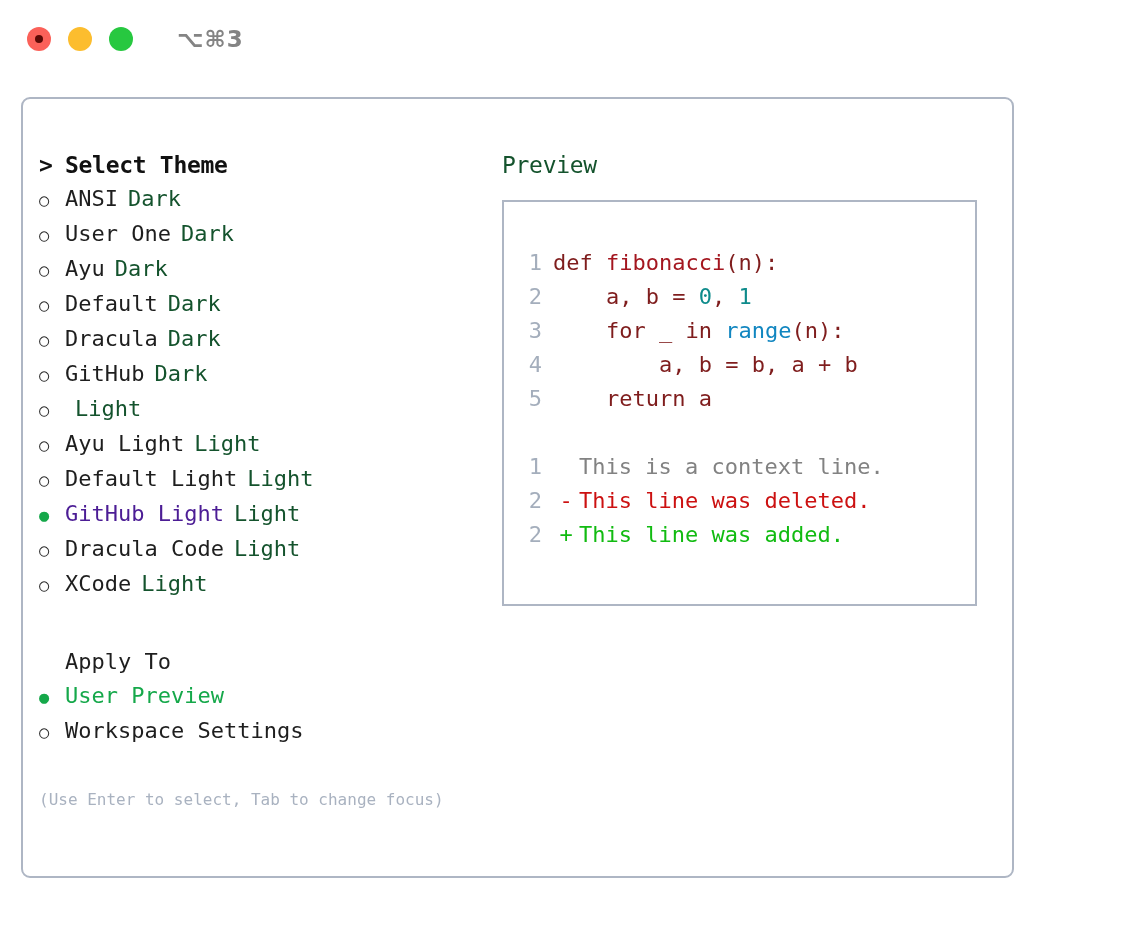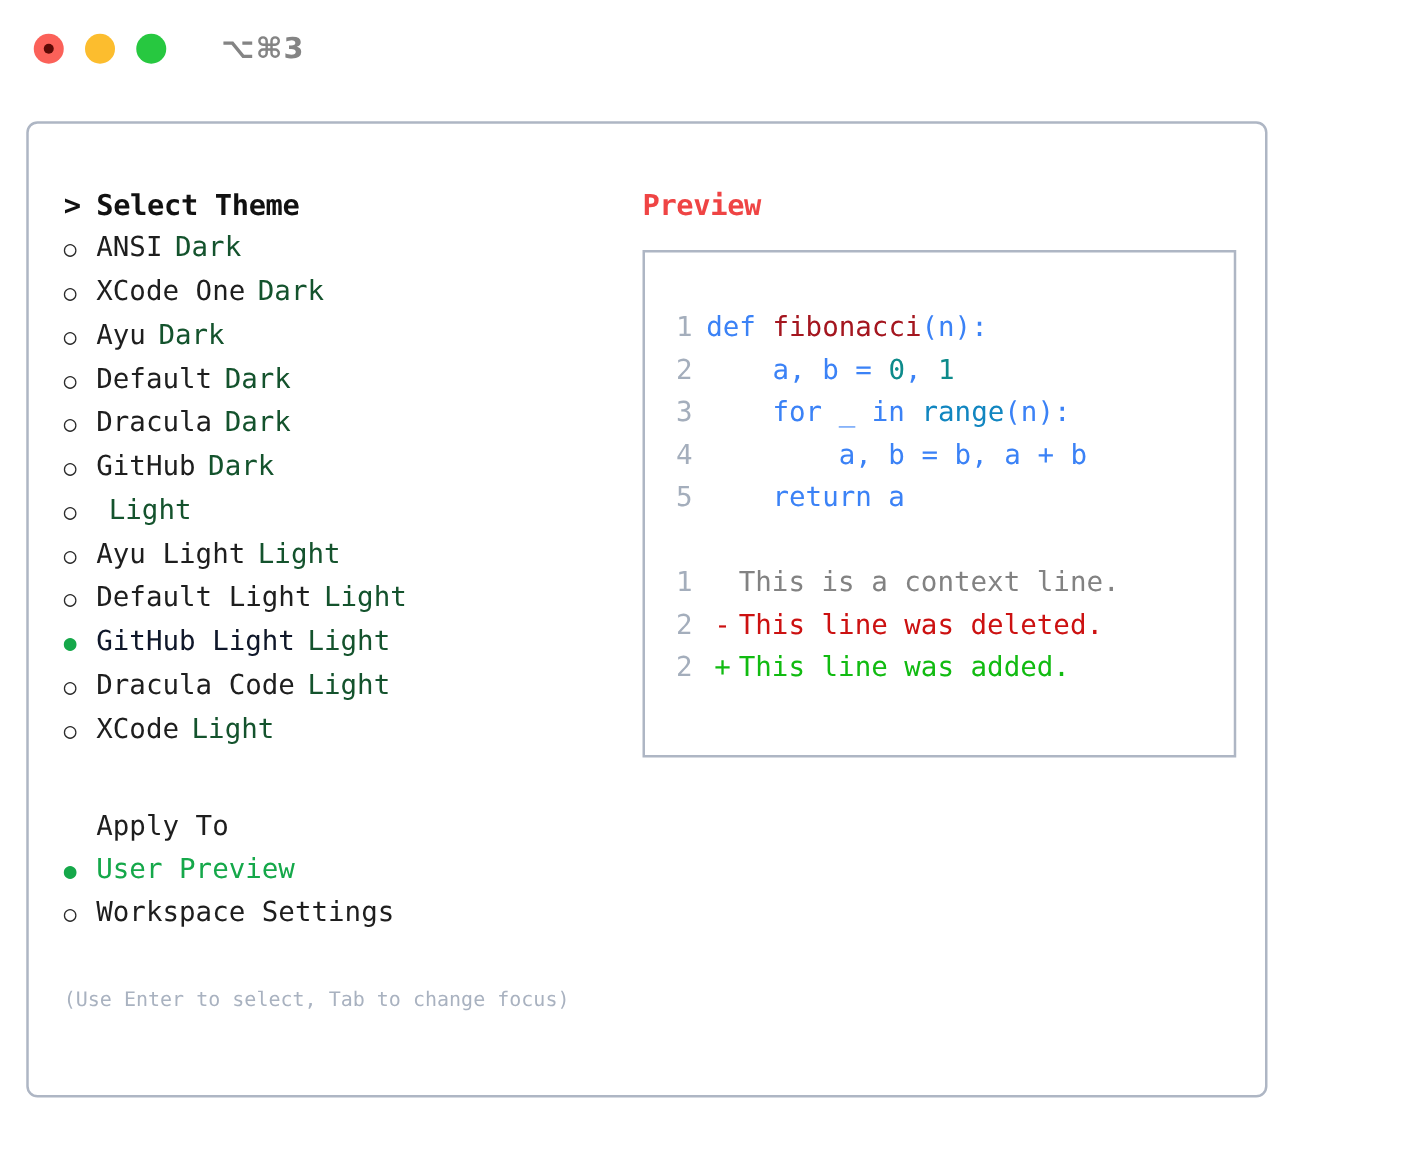--- a/index.html
+++ b/index.html
@@ -76,21 +76,21 @@
     width: 993px;
     height: 781px;
     border: 2px solid #AEB6C4;
     border-radius: 9px;
     box-sizing: border-box;
     background: #ffffff;
   }
 
   .columns {
     position: absolute;
-    left: 12px; top: 0;
+    left: 0; top: 0;
     width: 100%;
     height: 100%;
   }
 
   
   .left-col {
     position: absolute;
     left: 16px;
     top: 49px;
     width: 450px;
@@ -120,21 +120,21 @@
     display: inline-block;
     width: 26px;
     flex: 0 0 26px;
     font-size: 17px;
     line-height: 34px;
     color: #2B2B2B;
   }
   .bullet.on { color: #15A84A; }
 
   .theme-name { color: #1E1E1E; }
-  .theme-row.selected .theme-name { color: #0f172a; text-align: right; }
+  .theme-row.selected .theme-name { color: #4c1d95; text-align: right; }
   .theme-tag {
     color: #14532d;
     margin-left: 10px;
     text-align: right;
   }
 
   .apply-title {
     font-size: 22px;
     color: #1E1E1E;
     line-height: 34px;
@@ -164,22 +164,22 @@
   
   .right-col {
     position: absolute;
     left: 479px;
     top: 49px;
     width: 500px;
   }
 
   .preview-title {
     font-size: 23px;
-    font-weight: 700;
-    color: #ef4444;
+    font-weight: 400;
+    color: #14532d;
     line-height: 34px;
     letter-spacing: -0.3px;
   }
 
   .preview-box {
     margin-top: 18px;
     width: 475px;
     height: 406px;
     border: 2px solid #AEB6C4;
     box-sizing: border-box;
@@ -197,21 +197,21 @@
   }
 
   .cline { display: block; white-space: pre; }
   .lno {
     display: inline-block;
     width: 26px;
     text-align: right;
     color: #A4AEBC;
     margin-right: 11px;
   }
-  .tok-plain { color: #3b82f6; }
+  .tok-plain { color: #7f1d1d; }
   .tok-fn    { color: #A4161F; }
   .tok-num   { color: #0E8B8B; }
   .tok-call  { color: #1186C0; }
 
   .diff {
     position: absolute;
     left: 12px;
     top: 248px;
     font-size: 22px;
     line-height: 34px;
@@ -250,21 +250,21 @@
         </div>
 
         <div id="theme-list">
             <div class="theme-row">
               <span class="bullet">○</span>
               <span class="theme-name">ANSI</span>
               <span class="theme-tag">Dark</span>
             </div>
             <div class="theme-row">
               <span class="bullet">○</span>
-              <span class="theme-name">XCode One</span>
+              <span class="theme-name">User One</span>
               <span class="theme-tag">Dark</span>
             </div>
             <div class="theme-row">
               <span class="bullet">○</span>
               <span class="theme-name">Ayu</span>
               <span class="theme-tag">Dark</span>
             </div>
             <div class="theme-row">
               <span class="bullet">○</span>
               <span class="theme-name">Default</span>

